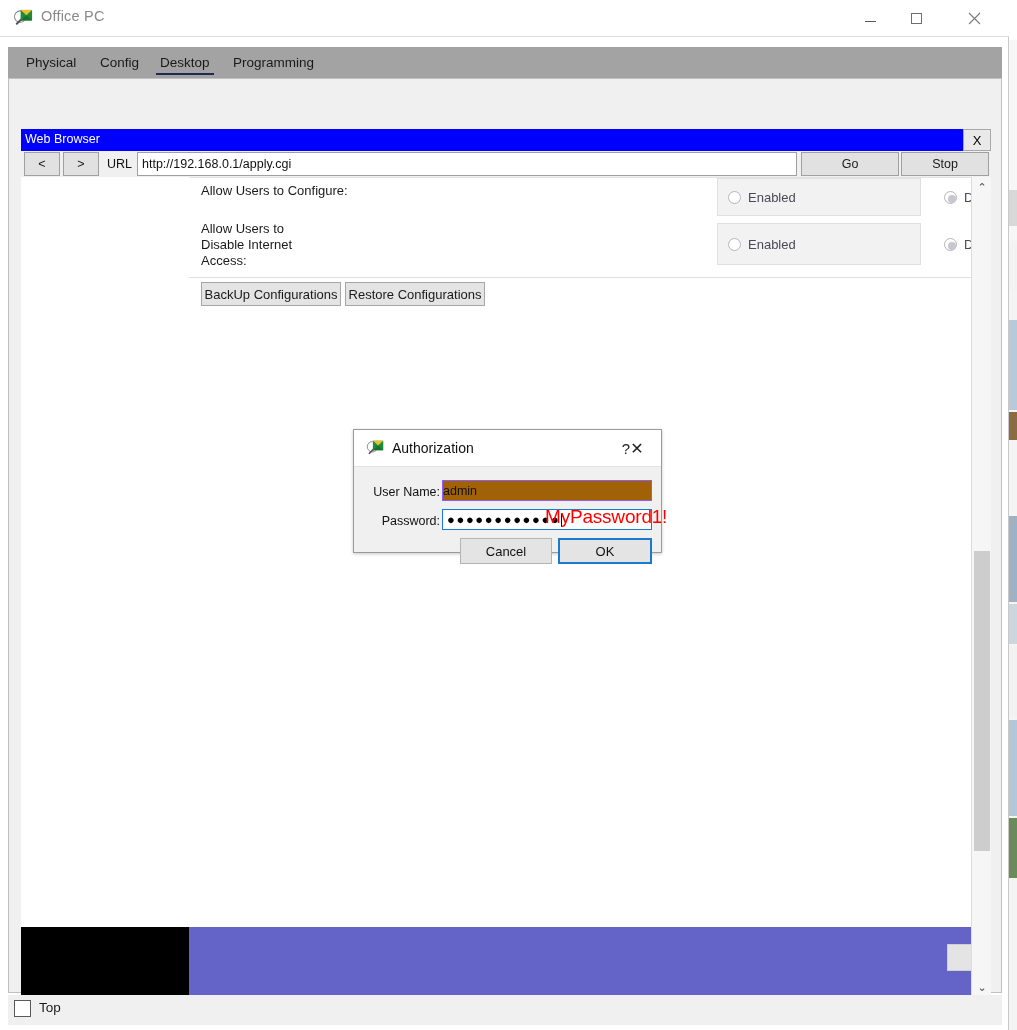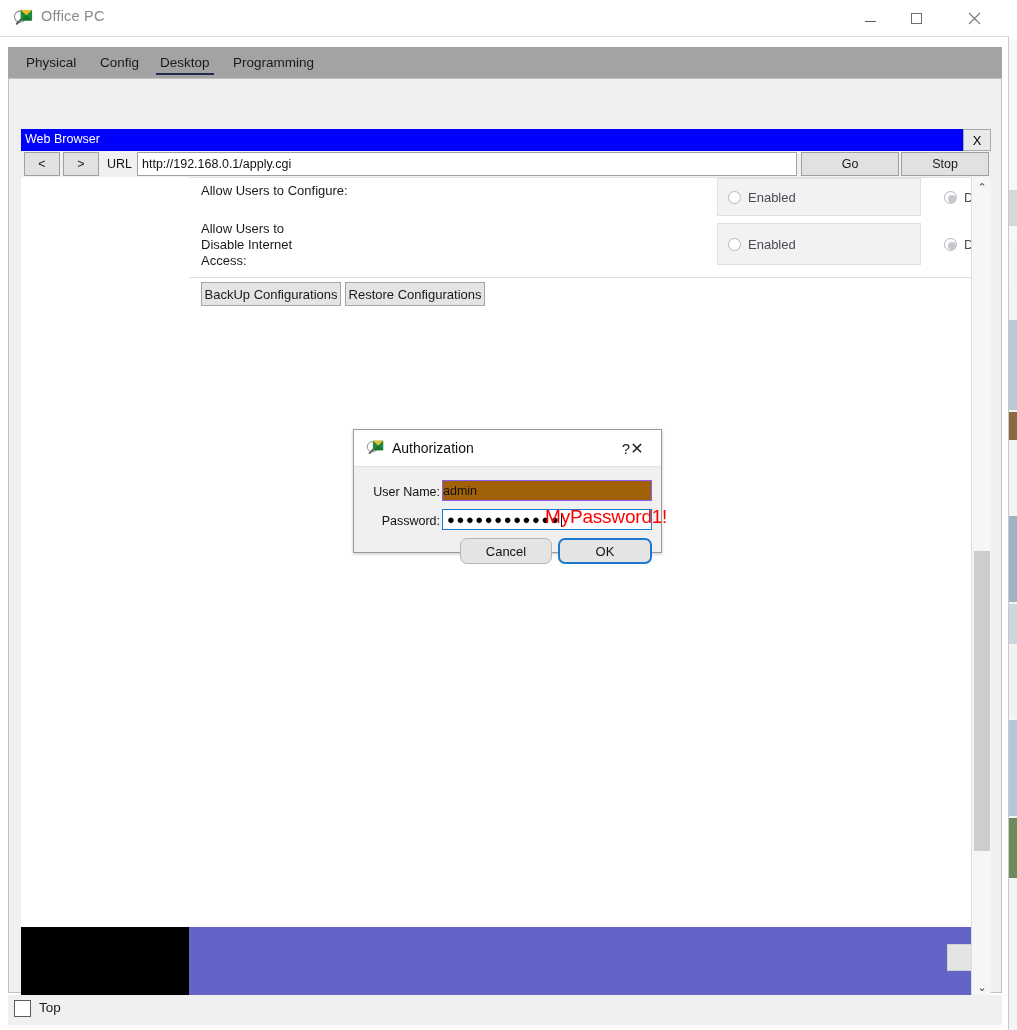--- a/index.html
+++ b/index.html
@@ -277,21 +277,21 @@
     width: 1px; height: 14px; background: #111; margin-left: 1px;
   }
   #pass-annotation {
     position: absolute; left: 545px; top: 506px;
     font-size: 19px; color: #ff0000; white-space: nowrap;
     letter-spacing: -.2px;
   }
   .auth-btn {
     position: absolute; top: 108px; height: 26px;
     display: flex; align-items: center; justify-content: center;
-    font-size: 13px; color: #111; border-radius: 7px;
+    font-size: 13px; color: #111;
   }
   #btn-cancel {
     left: 106px; width: 92px; background: #e4e4e4; border: 1px solid #b4b4b4;
   }
   #btn-ok {
     left: 204px; width: 94px; background: #e4e4e4; border: 2px solid #1b79d0;
   }
 </style>
 </head>
 <body>

